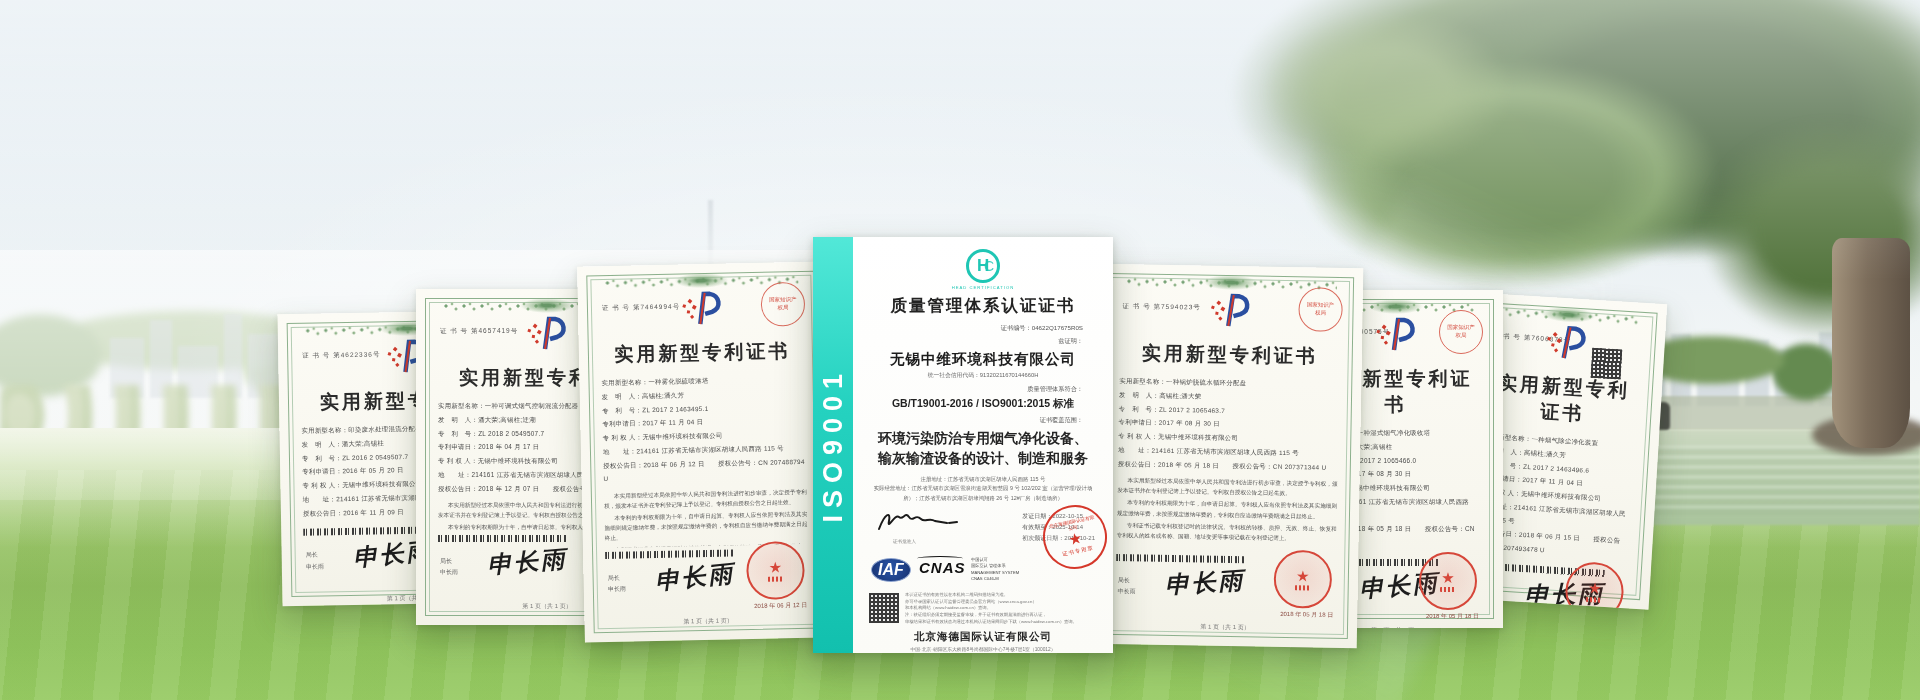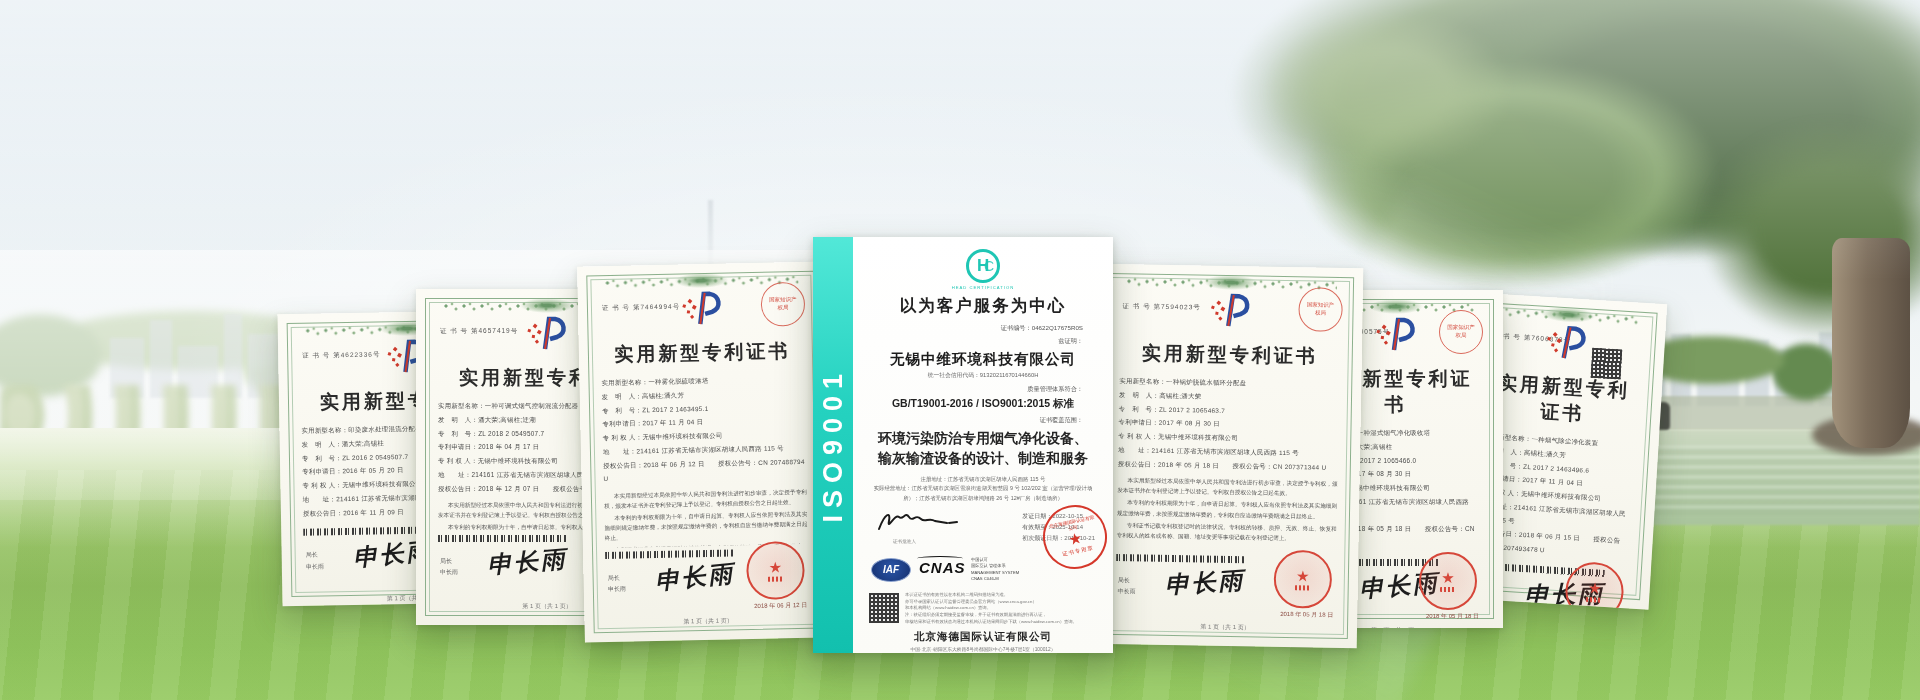--- a/index.html
+++ b/index.html
@@ -134,21 +134,21 @@
   .iso-standard{flex:none;text-align:center;font-size:10.5px;font-weight:700;color:#222;margin-top:3px;}
   .iso-scope{flex:none;text-align:center;font-size:14px;font-weight:700;color:#262626;margin-top:3px;line-height:1.45;padding:0 8px;}
   .iso-addr{flex:none;text-align:center;font-size:5.4px;color:#666;margin-top:6px;line-height:1.75;padding:0 2px;}
   .iso-sig-row{flex:none;position:relative;height:46px;margin-top:4px;}
   .iso-scrawl{position:absolute;left:8px;top:0;}
   .iso-sig-label{position:absolute;left:26px;top:32px;font-size:4.6px;color:#777;}
   .iso-dates{position:absolute;right:4px;top:4px;font-size:6px;color:#555;text-align:left;line-height:1.8;}
   .iso-logos{flex:none;position:relative;height:34px;margin-top:2px;}
   .iaf{position:absolute;left:4px;top:3px;width:40px;height:24px;border-radius:50%;
       background:radial-gradient(circle at 50% 40%,#2a55a8,#16306e);display:flex;align-items:center;justify-content:center;
-      color:#fff;font-weight:800;font-style:italic;font-size:10px;border:1.5px solid #8ea4cf;}
+      color:#fff;font-weight:800;font-style:italic;font-size:16px;border:1.5px solid #8ea4cf;}
   .cnas{position:absolute;left:52px;top:4px;font-weight:800;font-style:italic;font-size:15px;color:#111;letter-spacing:1px;}
   .cnas::after{content:"";position:absolute;left:-2px;top:-3px;width:46px;height:4px;border-top:1.6px solid #111;border-radius:50%;}
   .acc-text{position:absolute;left:104px;top:2px;font-size:4.2px;color:#444;line-height:1.5;}
   .iso-stamp{position:absolute;right:6px;bottom:84px;width:64px;height:64px;border-radius:50%;
       border:2px solid #d5382b;color:#d5382b;transform:rotate(-12deg);z-index:3;
       display:flex;flex-direction:column;align-items:center;justify-content:center;background:rgba(255,255,255,.15);}
   .iso-stamp .arc{font-size:4.6px;text-align:center;line-height:1.3;padding:0 6px;}
   .iso-stamp .star{font-size:15px;line-height:1.1;}
   .iso-stamp .sub{font-size:5.4px;letter-spacing:1px;}
   .iso-bottom{flex:none;position:relative;height:36px;margin-top:2px;}
@@ -362,21 +362,21 @@
   <div class="iso">
     <div class="iso-band">
         <span>ISO9001</span>
       </div>
     <div class="iso-paper">
       <div class="iso-logo">
         <b>H</b>
         <i>C</i>
       </div>
       <div class="iso-logo-sub">HEAD CERTIFICATION</div>
-      <div class="iso-title">以为客户服务为中心</div>
+      <div class="iso-title">质量管理体系认证证书</div>
       <div class="iso-right">证书编号：04622Q17675R0S</div>
       <div class="iso-right" style="margin-top:4px;">兹证明：</div>
       <div class="iso-company">无锡中维环境科技有限公司</div>
       <div class="iso-center-s">统一社会信用代码：91320211670144660H</div>
       <div class="iso-right" style="margin-top:5px;">质量管理体系符合：</div>
       <div class="iso-standard">GB/T19001-2016 / ISO9001:2015 标准</div>
       <div class="iso-right" style="margin-top:5px;">证书覆盖范围：</div>
       <div class="iso-scope">环境污染防治专用烟气净化设备、输灰输渣设备的设计、制造和服务</div>
       <div class="iso-addr">
         <div>注册地址：江苏省无锡市滨湖区胡埭人民西路 115 号</div>

